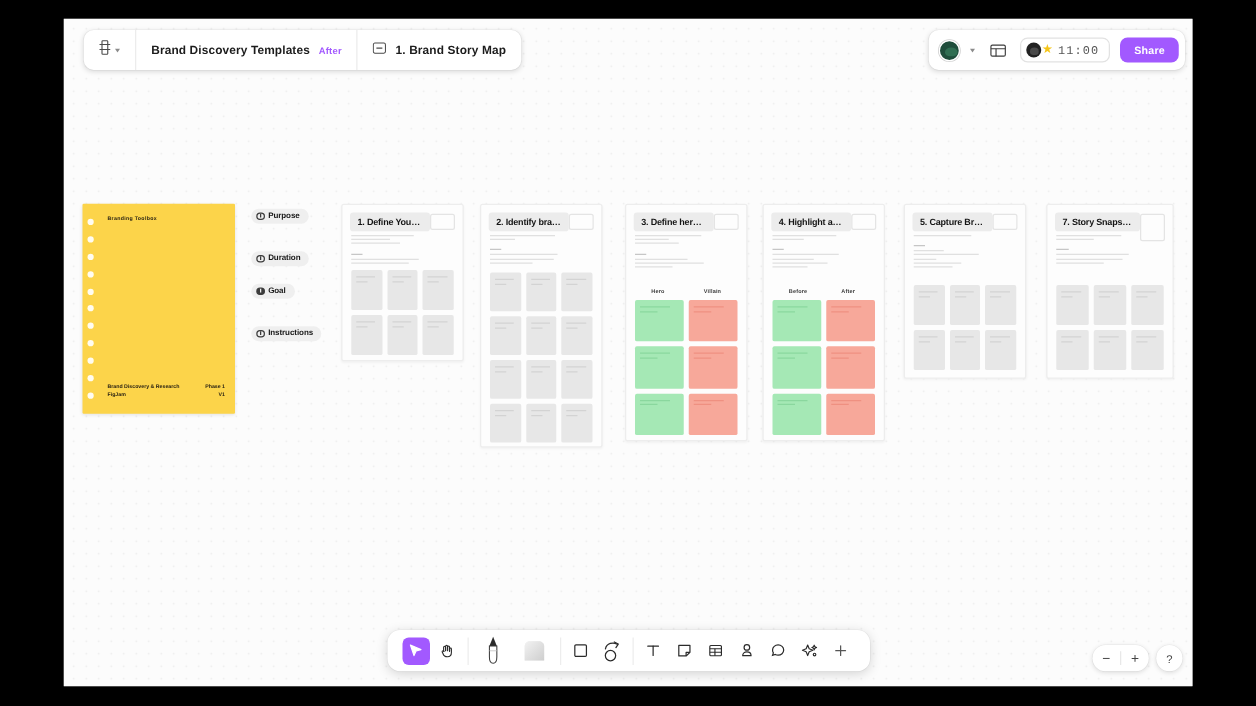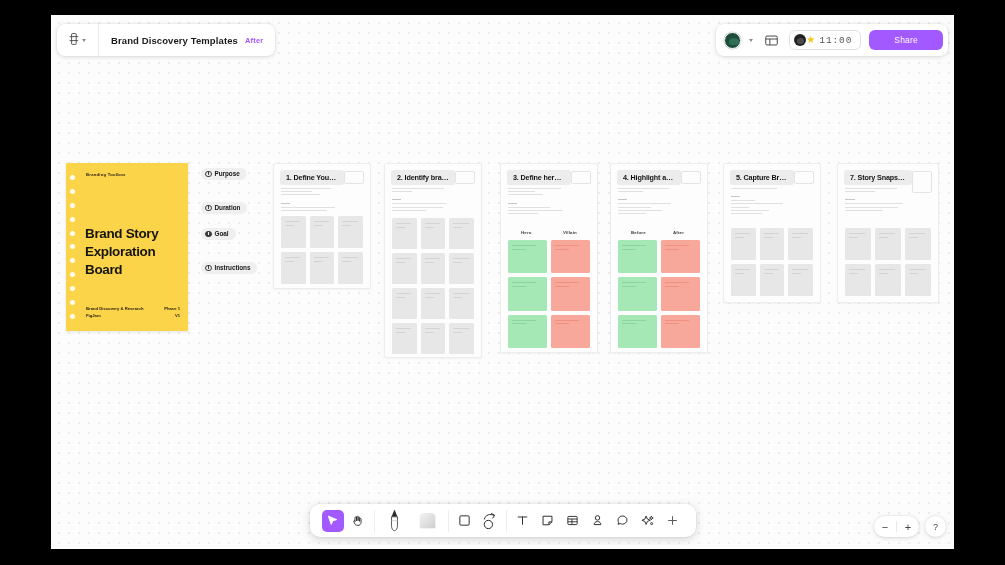--- a/index.html
+++ b/index.html
@@ -19,21 +19,21 @@
   
   #canvas {
     position: absolute; inset: 0;
     background-color: #fcfcfc;
     background-image:
       radial-gradient(circle, #eaeaea 0.7px, transparent 0.8px);
     background-size: 10px 10px;
     background-position: 3px 3px;
   }
   
-  .topbar { position: absolute; top: 5px; left: 0; right: 0; height: 42px; pointer-events: none; }
+  .topbar { position: absolute; top: 5px; left: 10px; right: 0; height: 42px; pointer-events: none; }
   .tb-left {
     position: absolute; left: 6px; top: 4px;
     display: flex; align-items: stretch; height: 32px;
     background: #fff; border-radius: 8px;
     box-shadow: 0 1px 4px rgba(0,0,0,.13), 0 0 0 .5px rgba(0,0,0,.05);
     pointer-events: auto;
   }
   .tb-seg { display: flex; align-items: center; gap: 7px; padding: 0 12px; }
   .tb-seg + .tb-seg { border-left: 1px solid #ececec; }
   .logo-wrap { display: flex; align-items: center; gap: 3px; }
@@ -64,22 +64,22 @@
     display: flex; align-items: center; gap: 4px;
     height: 20px; padding: 0 8px 0 4px;
     border: 1px solid #e2e2e2; border-radius: 6px;
   }
   .timer-av { width: 12px; height: 12px; border-radius: 50%; background: #222; position: relative; flex: none; }
   .timer-av::after { content: ""; position: absolute; left: 2.5px; top: 4px; width: 7px; height: 6px; border-radius: 50% 50% 40% 40%; background: #4a4a4a; }
   .star { color: #f5c518; font-size: 10px; line-height: 1; margin-left: -4px; }
   .timer-txt { font-size: 9.5px; font-weight: 500; color: #555; letter-spacing: .9px; font-family: "Liberation Mono", monospace; }
   .share-btn {
     background: #a259ff; color: #fff;
-    font-size: 8.5px; font-weight: 400;
-    padding: 5px 25px; border-radius: 6px; border: none;
+    font-size: 8.5px; font-weight: 700;
+    padding: 5px 11px; border-radius: 6px; border: none;
     letter-spacing: .2px; cursor: pointer;
   }
   
   .yellow-card {
     position: absolute; left: 15px; top: 148px;
     width: 122px; height: 168px;
     background: #fcd44a; border-radius: 1px;
     box-shadow: 0 1px 3px rgba(0,0,0,.10);
     overflow: hidden;
   }
@@ -195,20 +195,29 @@
               <line x1=".6" y1="7.6" x2="9.2" y2="7.6" stroke="#4a4a4a" stroke-width=".9"></line>
             </svg>
           </span>
           <span class="chev"></span>
         </span>
       </div>
       <div class="tb-seg">
         <span class="crumb-title">Brand Discovery Templates</span>
         <span class="crumb-free">After</span>
       </div>
+      <div class="tb-seg">
+        <span>
+          <svg width="11" height="11" viewBox="0 0 12 12" fill="none">
+            <rect x=".7" y="1.6" width="10.6" height="8.8" rx="1.4" stroke="#4a4a4a" stroke-width=".9"></rect>
+            <line x1="3.4" y1="6" x2="8.6" y2="6" stroke="#4a4a4a" stroke-width=".9"></line>
+          </svg>
+        </span>
+        <span class="crumb-title">1. Brand Story Map</span>
+      </div>
     </div>
 
     <div class="tb-right">
       <span class="avatar"></span>
       <span class="chev"></span>
       <span class="icon-btn">
         <svg width="13" height="13" viewBox="0 0 14 14" fill="none">
           <rect x=".8" y="2.2" width="12.4" height="9.6" rx="1.3" stroke="#3c3c3c" stroke-width="1"></rect>
           <line x1=".8" y1="5.4" x2="13.2" y2="5.4" stroke="#3c3c3c" stroke-width="1"></line>
           <line x1="5.2" y1="5.4" x2="5.2" y2="11.8" stroke="#3c3c3c" stroke-width="1"></line>
@@ -231,23 +240,20 @@
       <span class="hole"></span>
       <span class="hole"></span>
       <span class="hole"></span>
       <span class="hole"></span>
       <span class="hole"></span>
       <span class="hole"></span>
       <span class="hole"></span>
       <span class="hole"></span>
     </div>
     <div class="yc-eyebrow">Branding Toolbox</div>
-    <div class="yc-title" style="white-space:pre-line">Brand Story
-Exploration
-Board</div>
     <div class="yc-footL">
       <div>Brand Discovery &amp; Research</div>
       <div>FigJam</div>
     </div>
     <div class="yc-footR">
       <div>Phase 1</div>
       <div>V1</div>
     </div>
   </div>
 

